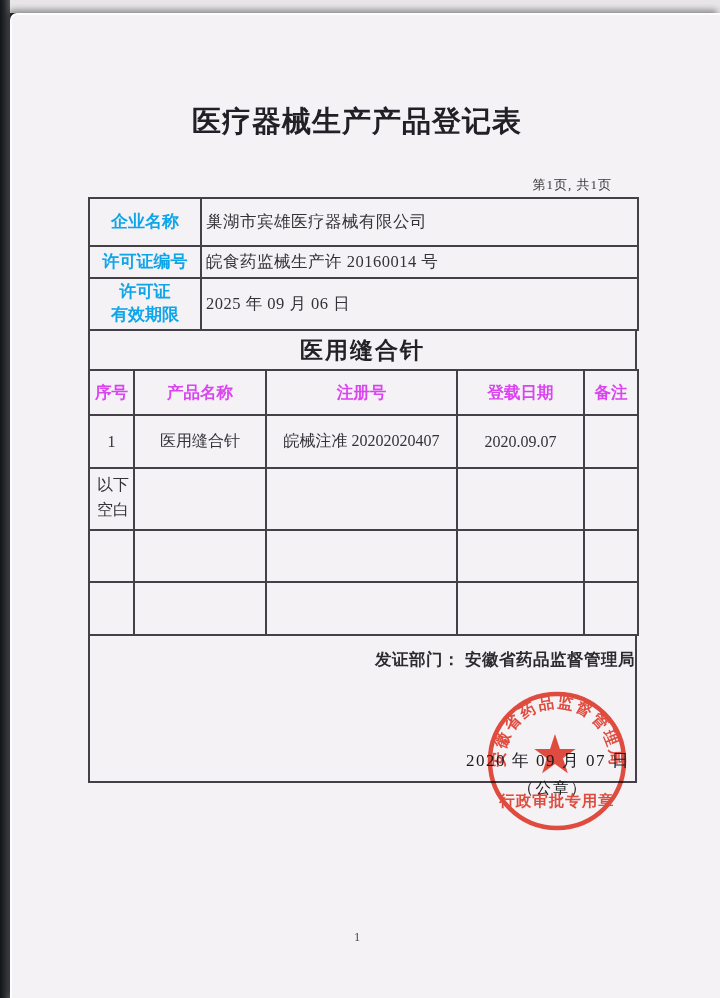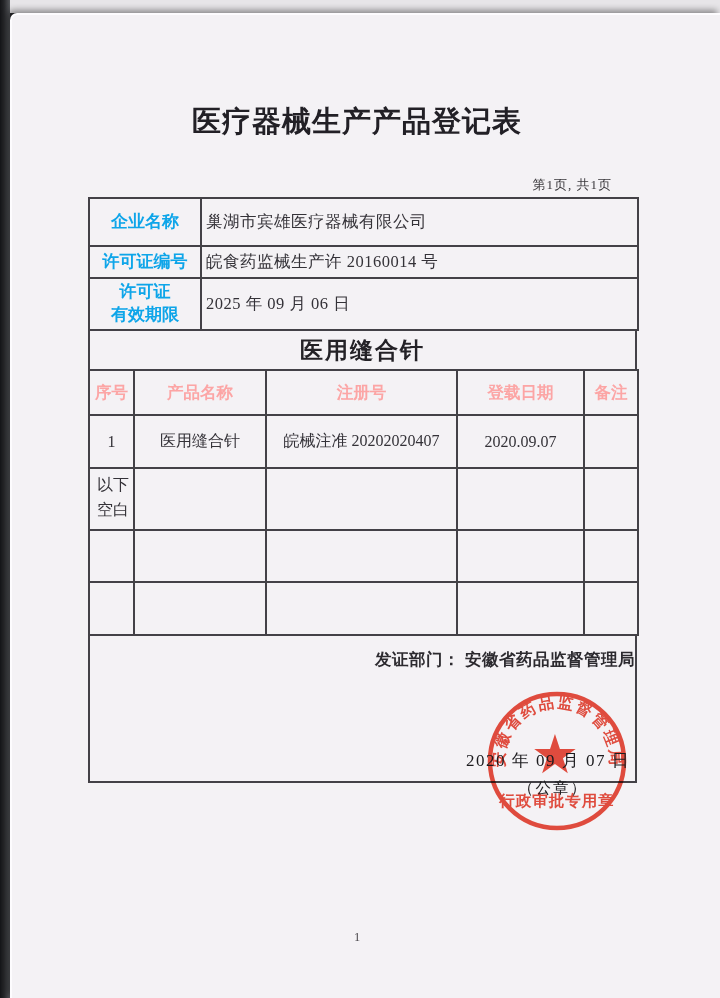--- a/index.html
+++ b/index.html
@@ -43,21 +43,21 @@
     width:549px; height:42px; margin-top:-2px;
     border:2px solid #434147; display:flex; align-items:center; justify-content:center;
   }
   .section-title {
     font-family:"Liberation Sans", sans-serif; font-weight:bold;
     font-size:23px; color:#242227; letter-spacing:2px;
   }
   .prod { margin-top:-2px; }
   .prod th {
     font-family:"Liberation Sans", sans-serif; font-weight:bold;
-    font-size:16.5px; height:45px; color:#fca5a5;
+    font-size:16.5px; height:45px; color:#d946ef;
   }
   .prod td { font-size:16px; text-align:center; }
   .row-data { height:53px; }
   .row-blank1 { height:55px; } .row-blank2 { height:52px; } .row-blank3 { height:53px; }
   .cell-note { text-align:left !important; padding:4px 0 6px 7px; font-size:14.5px; line-height:1.55; vertical-align:top; }
   .footer-box {
     width:549px; height:149px; margin-top:-2px;
     border:2px solid #434147; padding:13px 0 0 12px;
   }
   .footer-line { font-family:"Liberation Sans", sans-serif; font-size:16.5px; font-weight:bold; color:#2c2a2f; letter-spacing:.5px;text-align:right; }

